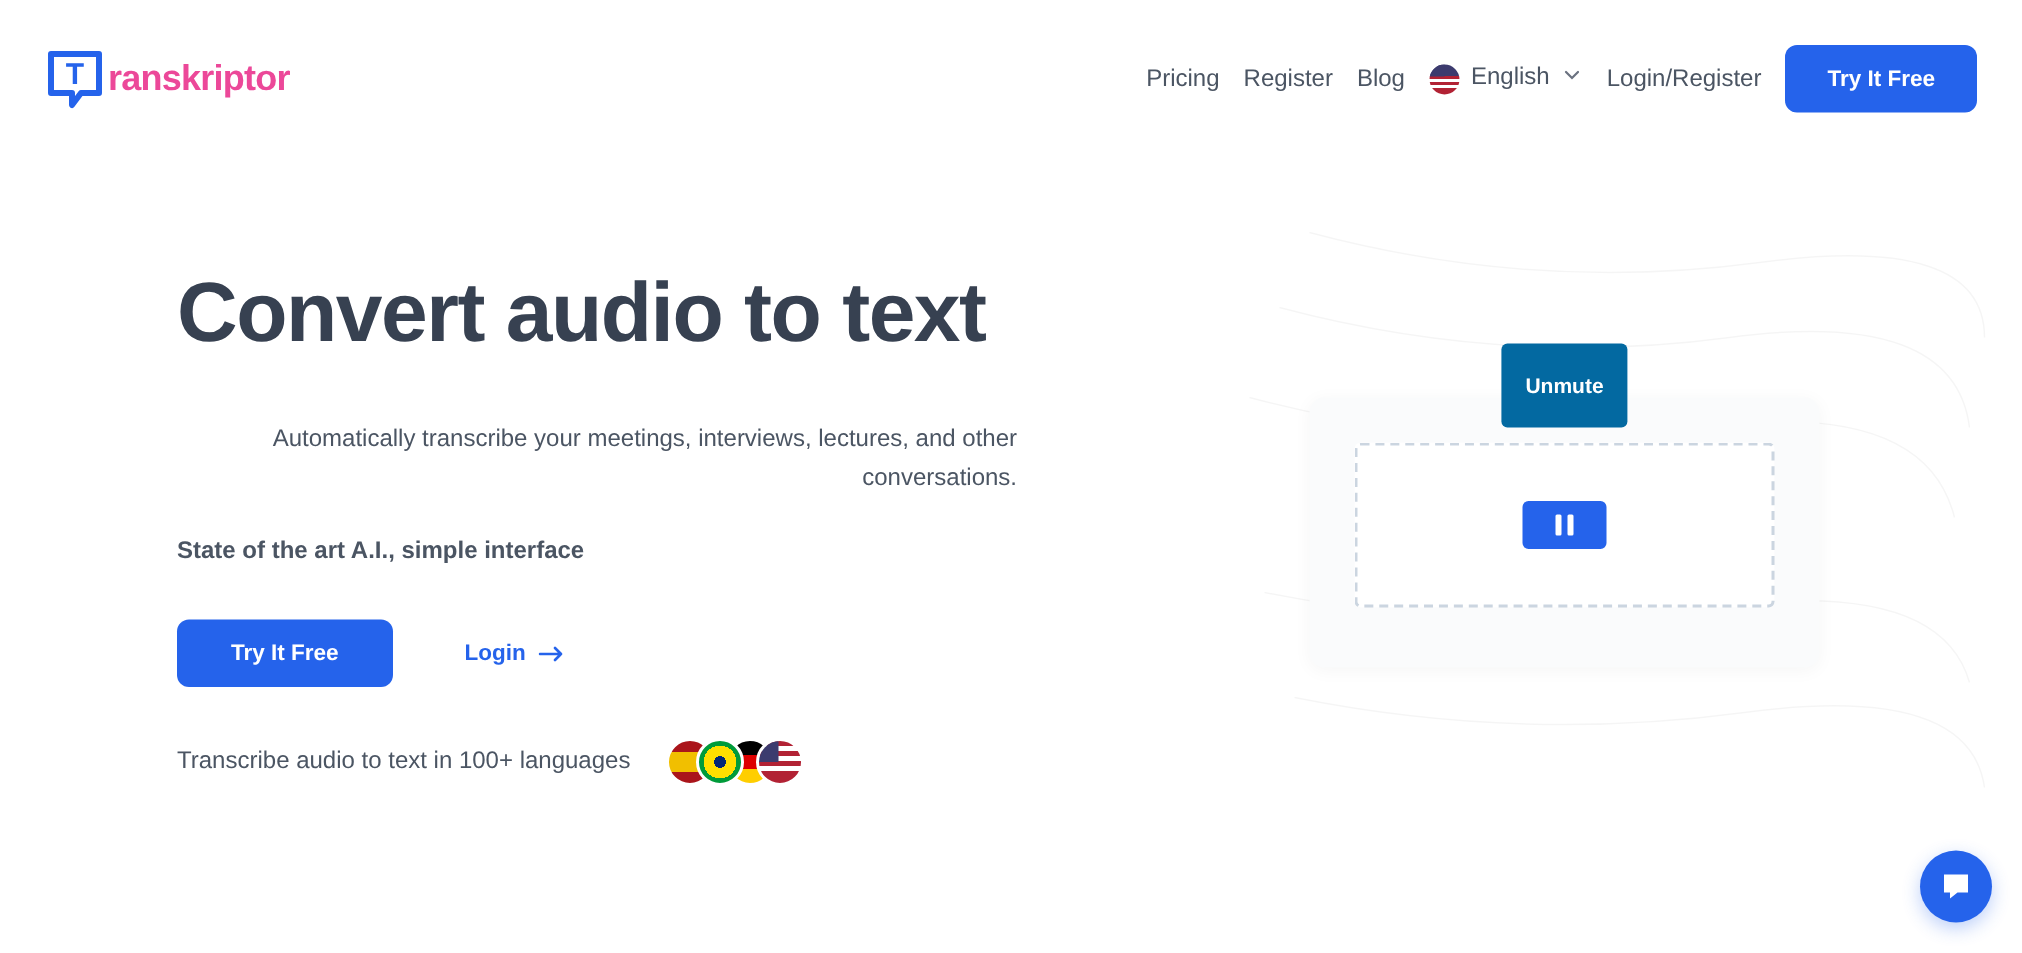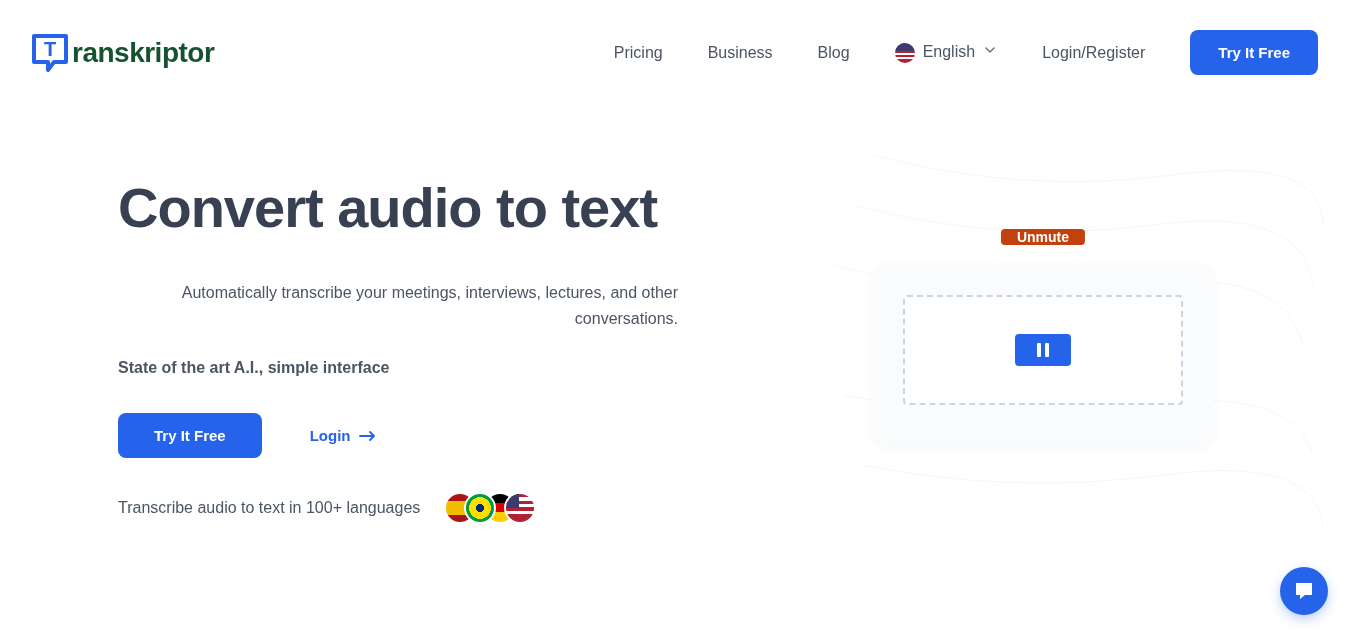--- a/index.html
+++ b/index.html
@@ -2,23 +2,23 @@
 <html><head>
   <meta charset="utf-8">
   <style>
     * { margin: 0; padding: 0; box-sizing: border-box; }
     body { font-family: -apple-system, BlinkMacSystemFont, 'Segoe UI', Arial, sans-serif; background: #fff; width: 1348px; height: 635px; position: relative; overflow: hidden; }
     
     .header { display: flex; align-items: center; justify-content: space-between; padding: 30px 30px 0; }
     
     .logo { display: flex; align-items: center; }
     .logo-mark { width: 40px; height: 42px; margin-right: 2px; position: relative; }
-    .logo-text { color: #14532d; font-size: 28px; font-weight: 700; letter-spacing: -0.5px; }
+    .logo-text { color: #ec4899; font-size: 24px; font-weight: 700; letter-spacing: -0.5px; }
     
-    .nav { display: flex; align-items: center; gap: 45px; }
+    .nav { display: flex; align-items: center; gap: 16px; }
     .nav-link { color: #4b5563; font-size: 16px; font-weight: 500; cursor: pointer; }
     
     .lang-selector { display: flex; gap: 8px; cursor: pointer; }
     .flag-circle { width: 20px; height: 20px; border-radius: 50%; background: linear-gradient(to bottom, #3c3b6e 0%, #3c3b6e 40%, #b22234 40%, #b22234 50%, #fff 50%, #fff 60%, #b22234 60%, #b22234 70%, #fff 70%, #fff 80%, #b22234 80%); position: relative; overflow: hidden; }
     .flag-circle::before { content:""; position:absolute; top:0; left:0; width:50%; height:40%; background:#3c3b6e; }
     .lang-text { color: #4b5563; font-size: 16px; font-weight: 500; }
     
     .login-register { color: #4b5563; font-size: 16px; font-weight: 500; cursor: pointer; text-align: center; }
     
     .btn-primary { background: #2563eb; color: #fff; border: none; padding: 14px 28px; border-radius: 8px; font-size: 15px; font-weight: 600; cursor: pointer; }
@@ -41,21 +41,21 @@
     .flag-es { background: linear-gradient(to bottom, #aa151b 0%, #aa151b 25%, #f1bf00 25%, #f1bf00 75%, #aa151b 75%); }
     .flag-br { background: #009b3a; position: relative; overflow: hidden; }
     .flag-br::after { content:""; position:absolute; inset:0; background: radial-gradient(circle at center, #002776 0 20%, #fedf00 20% 55%, transparent 55%); }
     .flag-de { background: linear-gradient(to bottom, #000 0%, #000 33%, #dd0000 33%, #dd0000 66%, #ffce00 66%); }
     .flag-us { background: linear-gradient(to bottom, #b22234 0%, #b22234 12%, #fff 12%, #fff 24%, #b22234 24%, #b22234 36%, #fff 36%, #fff 48%, #b22234 48%, #b22234 60%, #fff 60%, #fff 72%, #b22234 72%); position: relative; overflow: hidden; }
     .flag-us::before { content:""; position:absolute; top:0; left:0; width:45%; height:50%; background:#3c3b6e; }
     
     .right { flex: 1; position: relative; padding-top: 0; }
     .bg-lines { position: absolute; top: -30px; right: -30px; width: 100%; height: 420px; opacity: 0.035; }
     
-    .unmute-btn { position: absolute; top: 54px; left: 50%; transform: translateX(-50%); background: #c2410c; color: #fff; border: none; padding: 0 16px; border-radius: 4px; font-size: 14px; font-weight: 600; cursor: pointer; z-index: 5; }
+    .unmute-btn { position: absolute; top: 54px; left: 50%; transform: translateX(-50%); background: #0369a1; color: #fff; border: none; padding: 20px 16px; border-radius: 4px; font-size: 14px; font-weight: 600; cursor: pointer; z-index: 5; }
     
     .video-card { position: relative; margin: 90px auto 0; width: 340px; background: #fafbfc; border-radius: 10px; padding: 30px 30px 40px; box-shadow: 0 2px 12px rgba(0,0,0,0.04); }
     .dashed-box { border: 2px dashed #cbd5e0; border-radius: 4px; height: 110px; display: flex; align-items: center; justify-content: center; background: #fff; }
     .pause-btn { width: 56px; height: 32px; background: #2563eb; border-radius: 4px; display: flex; align-items: center; justify-content: center; cursor: pointer; }
     .pause-bars { display: flex; gap: 4px; }
     .pause-bars span { width: 4px; height: 14px; background: #fff; border-radius: 1px; }
     
     .chat-bubble { position: absolute; bottom: 20px; right: 20px; width: 48px; height: 48px; border-radius: 50%; background: #2563eb; display: flex; align-items: center; justify-content: center; cursor: pointer; box-shadow: 0 4px 12px rgba(37,99,235,0.3); }
   </style>
 </head>
@@ -67,21 +67,21 @@
       <svg width="40" height="42" viewBox="0 0 40 42">
         <path d="M4 4 L36 4 L36 30 L24 30 L18 38 L18 30 L4 30 Z" fill="none" stroke="#2563eb" stroke-width="4" stroke-linejoin="round"></path>
         <text x="20" y="24" text-anchor="middle" fill="#2563eb" font-size="20" font-weight="800" font-family="Arial">T</text>
       </svg>
     </div>
     <span class="logo-text">ranskriptor</span>
   </div>
 
   <nav class="nav">
     <span class="nav-link">Pricing</span>
-    <span class="nav-link">Business</span>
+    <span class="nav-link">Register</span>
     <span class="nav-link">Blog</span>
     <div class="lang-selector">
       <div class="flag-circle"></div>
       <span class="lang-text">English</span>
       <svg width="14" height="14" viewBox="0 0 14 14">
           <path d="M3 5 L7 9 L11 5" stroke="#6b7280" stroke-width="1.5" fill="none" stroke-linecap="round"></path>
         </svg>
     </div>
     <span class="login-register">Login/Register</span>
     <button class="btn-primary">Try It Free</button>

